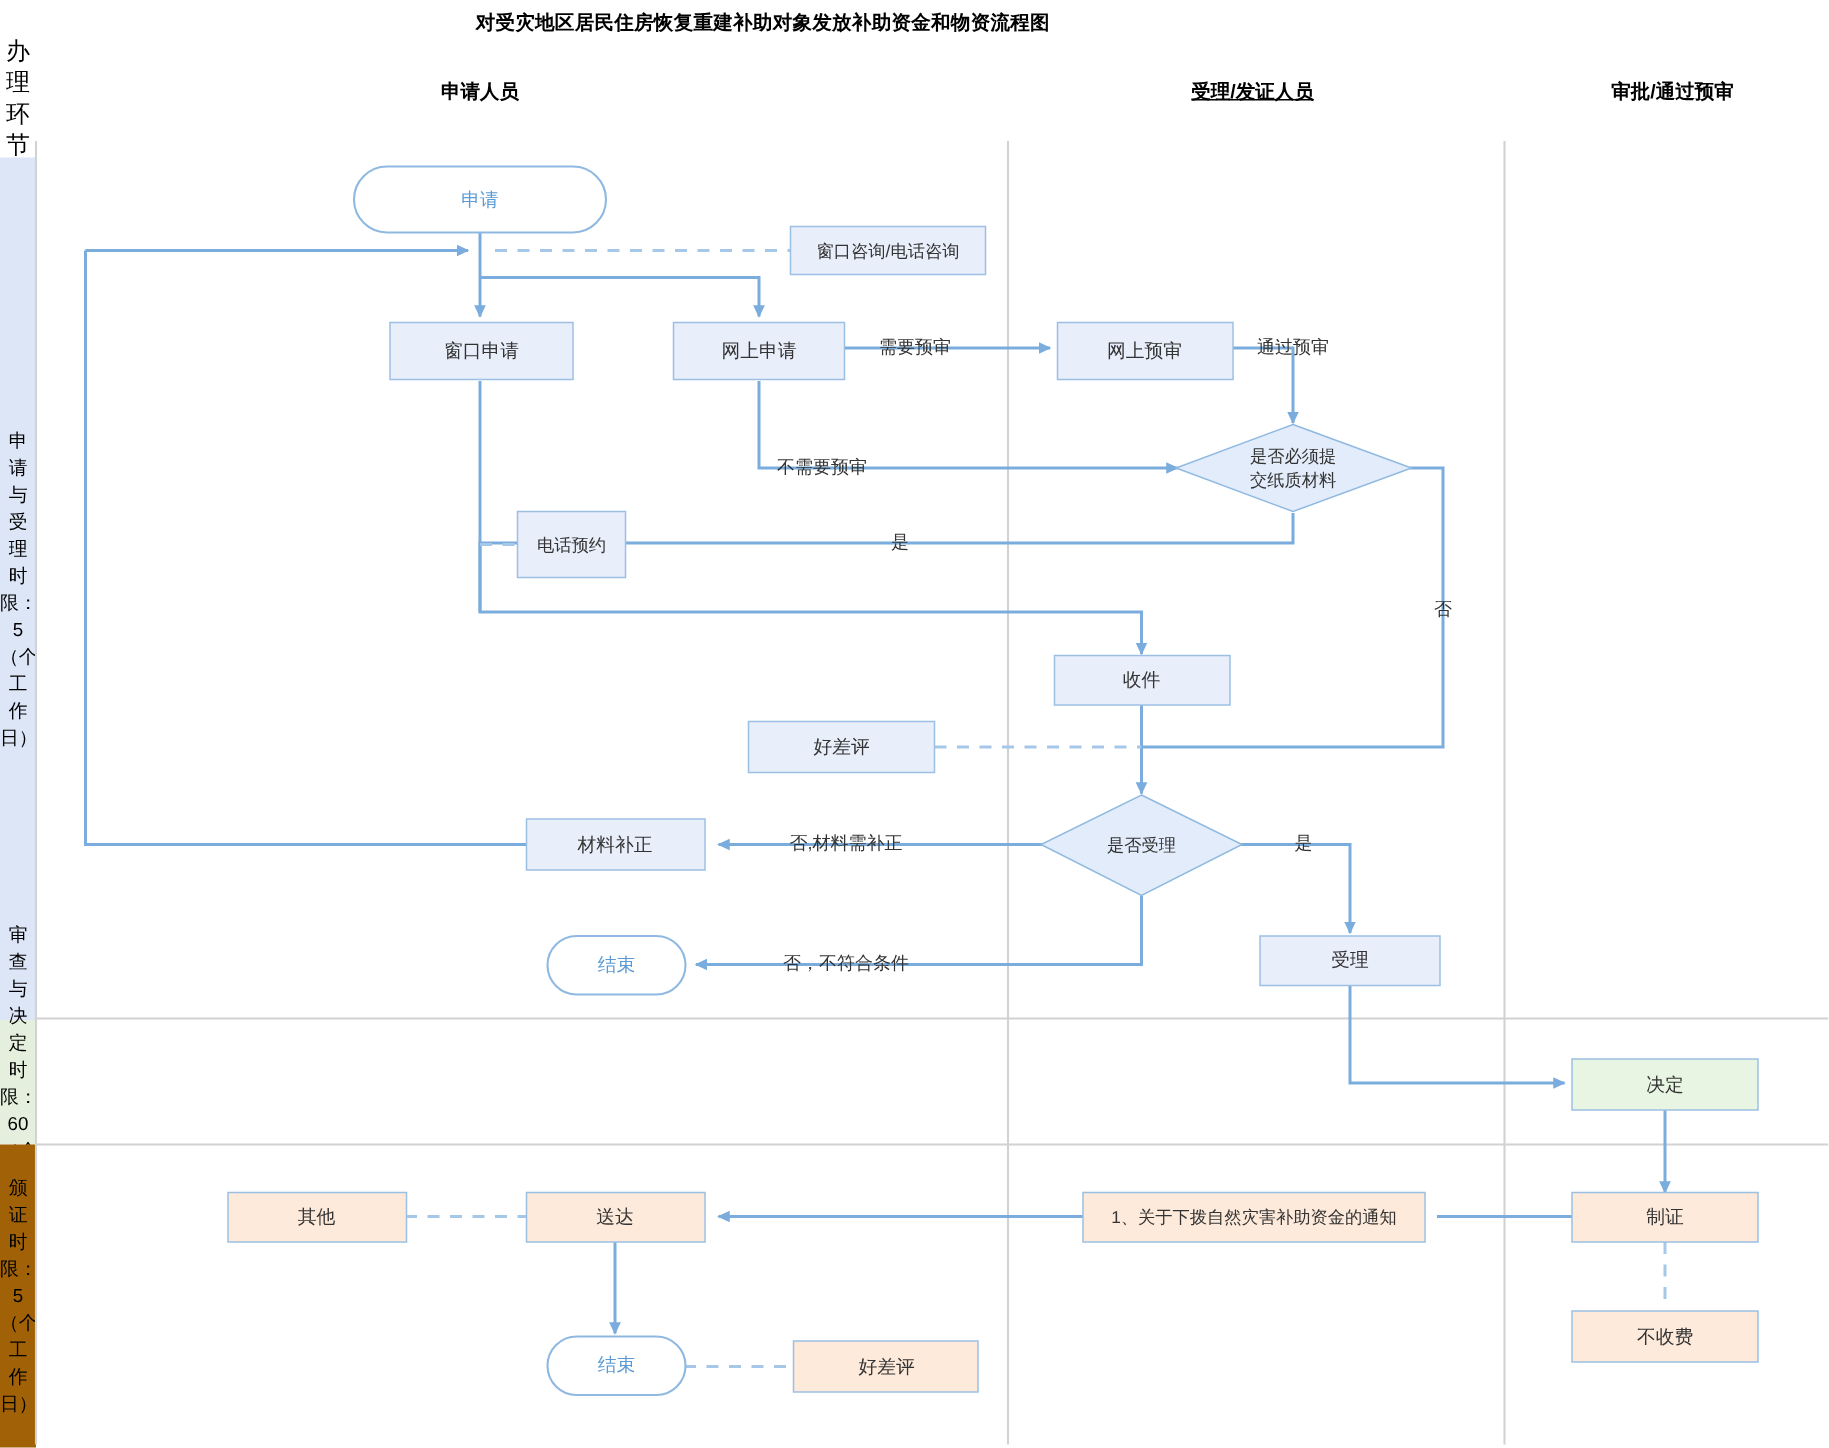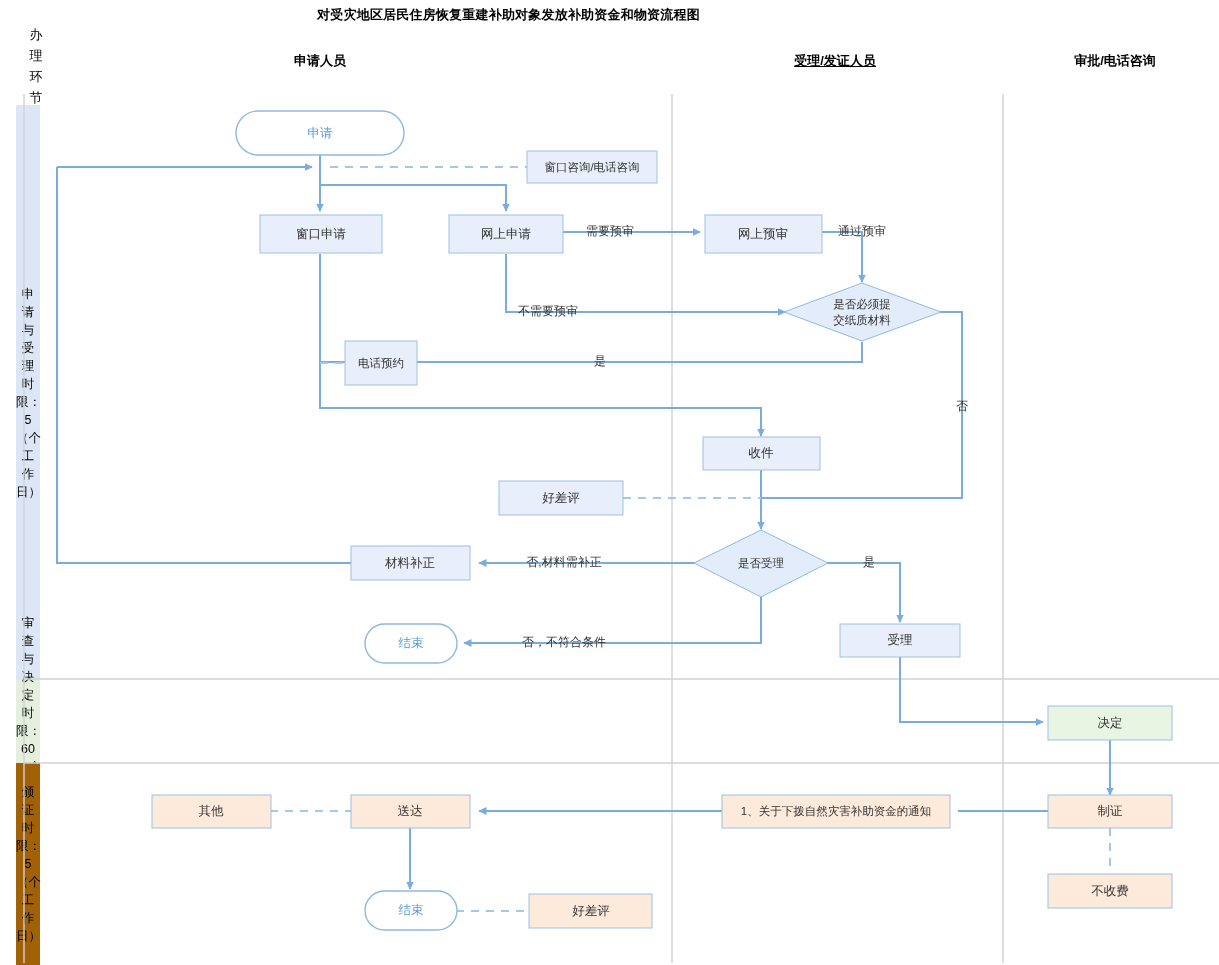--- a/index.html
+++ b/index.html
@@ -18,24 +18,24 @@
   #lane-header-applicant{left:250px;width:140px;}
   #lane-header-acceptor{left:765px;width:140px;text-decoration:underline;}
   #lane-header-approver{left:1045px;width:140px;}
 
   
   #sidebar{
     position:absolute;left:0;top:0;width:24px;height:965px;
   }
   .side-head{
     position:absolute;left:0;top:24px;width:24px;
-    font-size:13px;line-height:21px;text-align:center;font-weight:normal;padding-left:24px;
+    font-size:16px;line-height:21px;text-align:center;font-weight:normal;
   }
   .side-band{
-    position:absolute;left:16px;width:24px;
+    position:absolute;left:0;width:24px;
     font-size:12.5px;line-height:18px;text-align:center;
     display:flex;align-items:center;justify-content:center;
     box-sizing:border-box;
   }
   .side-band span{display:block;width:24px;word-break:break-all;}
   #side-band-apply{top:105px;height:575px;background:#dce6f7;}
   #side-band-review{top:680px;height:83px;background:#e4f0dd;}
   #side-band-issue{top:763px;height:202px;background:#a16207;}
 
   
@@ -71,21 +71,21 @@
   <div class="side-band" id="side-band-review">
       <span>审查与决定时限：60（个工作日）</span>
     </div>
   <div class="side-band" id="side-band-issue">
       <span>颁证时限：5（个工作日）</span>
     </div>
 </div>
 
 <div class="lane-header" id="lane-header-applicant">申请人员</div>
 <div class="lane-header" id="lane-header-acceptor">受理/发证人员</div>
-<div class="lane-header" id="lane-header-approver">审批/电话咨询</div>
+<div class="lane-header" id="lane-header-approver">审批/通过预审</div>
 
 <svg id="flow-svg" viewBox="0 0 1219 965">
   <defs>
     <marker id="arw" markerWidth="9" markerHeight="9" refX="7.5" refY="4.5" orient="auto" markerUnits="userSpaceOnUse">
       <path d="M0,0.6 L8.4,4.5 L0,8.4 z" fill="#7aaddd"></path>
     </marker>
   </defs>
 
   <g>
     <line class="lane-div" x1="672" y1="94" x2="672" y2="963"></line>

